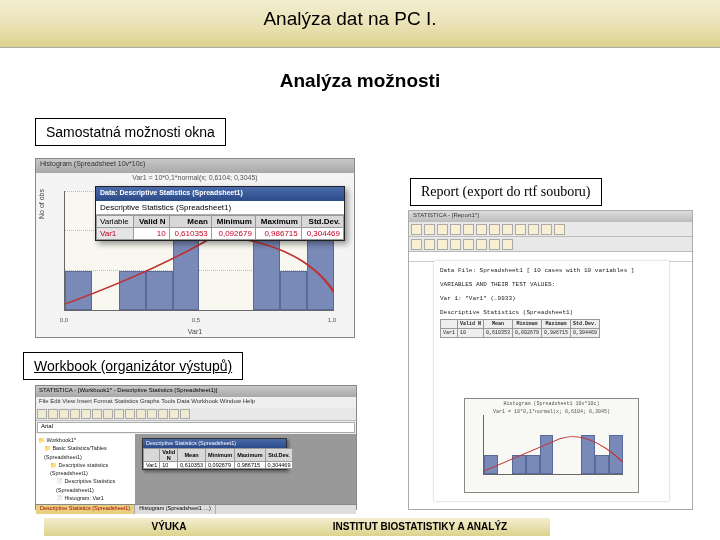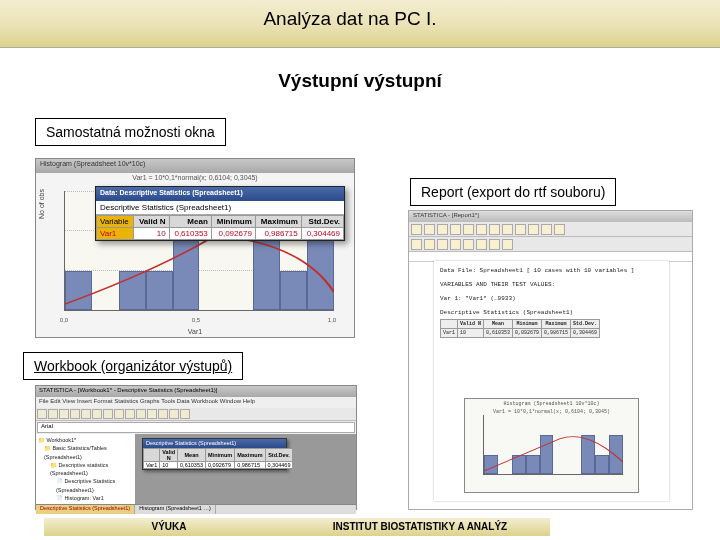--- a/index.html
+++ b/index.html
@@ -4,21 +4,21 @@
 <style>
   * { box-sizing: border-box; margin: 0; padding: 0; }
   body { width: 720px; height: 540px; background: #fff; font-family: Arial, sans-serif; position: relative; overflow: hidden; }
 
   .title-bar { position: absolute; top: 0; left: 0; width: 720px; height: 48px; background: linear-gradient(to bottom, #f3edd0 0%, #ebe3b8 50%, #dcd28c 100%); border-bottom: 1px solid #aaa; }
   .title-text { position: absolute; top: 8px; left: 0; width: 700px; text-align: center; font-size: 19px; color: #000; }
   .subtitle { position: absolute; top: 70px; left: 0; width: 720px; text-align: center; font-size: 19px; font-weight: bold; color: #000; }
 
   .label-box { position: absolute; border: 1px solid #000; background: #fff; padding: 5px 10px; font-size: 14px; }
   .label1 { top: 118px; left: 35px; }
-  .label2 { top: 178px; left: 410px; }
+  .label2 { top: 178px; left: 410px; font-family: Liberation Serif, serif; }
   .label3 { top: 352px; left: 23px; text-decoration: underline; }
 
   
   .fig1 { position: absolute; top: 158px; left: 35px; width: 320px; height: 180px; }
   .fig1-win { position: absolute; top: 0; left: 0; width: 320px; height: 180px; background: #f4f4f4; border: 1px solid #888; }
   .fig1-titlebar { height: 14px; background: linear-gradient(#c8c8c8,#a8a8a8); font-size: 7px; padding: 1px 4px; color: #333; }
   .fig1-caption { position: absolute; top: 15px; left: 0; width: 100%; text-align: center; font-size: 7px; color: #555; }
   .fig1-plot { position: absolute; top: 32px; left: 28px; width: 270px; height: 120px; border-left: 1px solid #666; border-bottom: 1px solid #666; background: #f8f8f0; }
   .fig1-grid { position: absolute; border-top: 1px dotted #bbb; width: 100%; left:0; }
   .fig1-bar { position: absolute; bottom: 0; background: #7a8ab8; border: 1px solid #5a6a98; }
@@ -26,21 +26,21 @@
   .fig1-ylab { position:absolute; left:2px; top:60px; transform:rotate(-90deg); transform-origin:left top; font-size:7px; color:#444; }
   .fig1-xlab { position:absolute; bottom:2px; left:0; width:100%; text-align:center; font-size:7px; color:#444; }
   .fig1-xtick { position:absolute; bottom:14px; font-size:6px; color:#555; transform:translateX(-50%); }
 
   .fig1-popup { position:absolute; top:28px; left:60px; width:250px; background:#fff; border:1px solid #222; box-shadow:3px 3px 6px rgba(0,0,0,.4); }
   .fig1-pop-title { height:14px; background:linear-gradient(#4a6aaa,#2a4a8a); color:#fff; font-size:7px; padding:2px 4px; font-weight:bold; }
   .fig1-pop-sub { font-size:8px; padding:2px 4px; background:#fff; border-bottom:1px solid #aaa; }
   .fig1-table { width:100%; border-collapse:collapse; font-size:8px; }
   .fig1-table th,.fig1-table td { border:1px solid #999; padding:1px 3px; text-align:right; background:#fff; }
   .fig1-table th { background:#d8d8d8; }
-  .fig1-table td.rowhdr, .fig1-table th.rowhdr { text-align:left; background:#eab308; font-weight:normal; }
+  .fig1-table td.rowhdr, .fig1-table th.rowhdr { text-align:left; background:#e5e5e5; font-weight:normal; }
   .fig1-table td.red { color:#c00020; }
 
   
   .fig2 { position:absolute; top:210px; left:408px; width:285px; height:300px; background:#fff; border:1px solid #aaa; }
   .fig2-bar { height:11px; background:linear-gradient(#ddd,#bbb); font-size:6px; padding:1px 4px; color:#333; }
   .fig2-tool { height:15px; background:#e8e8e8; border-bottom:1px solid #bbb; display:flex; gap:2px; padding:2px; }
   .fig2-tool span { width:11px; height:11px; background:#f8f0d0; border:1px solid #aaa; }
   .fig2-ruler { height:10px; background:#fff; border-bottom:1px solid #ccc; }
   .fig2-page { position:absolute; top:50px; left:25px; width:235px; height:240px; background:#fff; box-shadow:0 0 2px rgba(0,0,0,.3); font-size:6px; color:#222; padding:6px; font-family:"Courier New",monospace; }
   .fig2-minitable { border-collapse:collapse; font-size:5px; margin:3px 0; }
@@ -75,21 +75,21 @@
   .footer { position:absolute; bottom:0; left:0; width:584px; height:22px; }
   .foot-left { position:absolute; left:44px; bottom:4px; width:250px; height:18px; background:linear-gradient(#f3edd0,#dcd28c); text-align:center; line-height:18px; font-size:10px; font-weight:bold; }
   .foot-right { position:absolute; right:34px; bottom:4px; width:280px; height:18px; background:linear-gradient(#f3edd0,#dcd28c); text-align:center; line-height:18px; font-size:10px; font-weight:bold;padding-left:20px; }
   .foot-logo { position:absolute; left:358px; bottom:6px; font-size:8px; font-weight:bold; color:#2a4a8a; border:1px solid #888; padding:0 3px; background:#fff; }
 </style>
 </head>
 <body>
 
 <div class="title-bar"></div>
 <div class="title-text">Analýza dat na PC I.</div>
-<div class="subtitle">Výstupní výstupní</div>
+<div class="subtitle">Analýza možnosti</div>
 
 <div class="label-box label1">Samostatná možnosti okna</div>
 <div class="label-box label2">Report (export do rtf souboru)</div>
 <div class="label-box label3">Workbook (organizátor výstupů)</div>
 
 <div class="fig1">
   <div class="fig1-win">
     <div class="fig1-titlebar">Histogram (Spreadsheet 10v*10c)</div>
     <div class="fig1-caption">Var1 = 10*0,1*normal(x; 0,6104; 0,3045)</div>
     <div class="fig1-ylab">No of obs</div>

